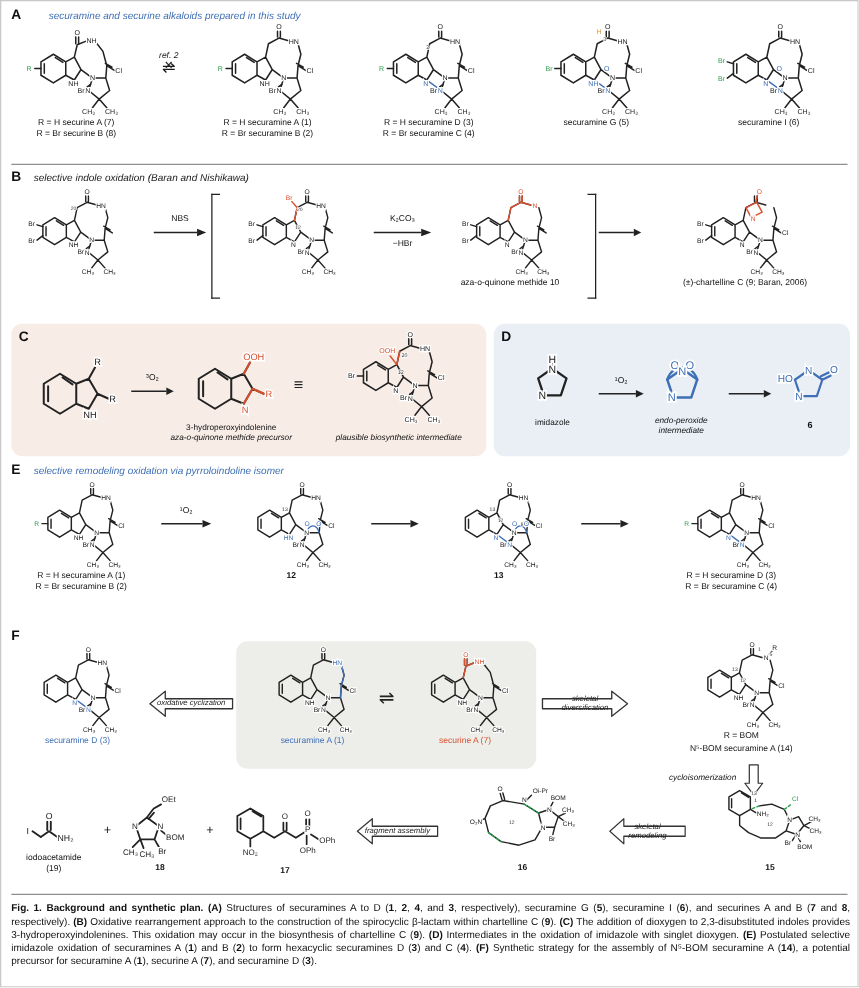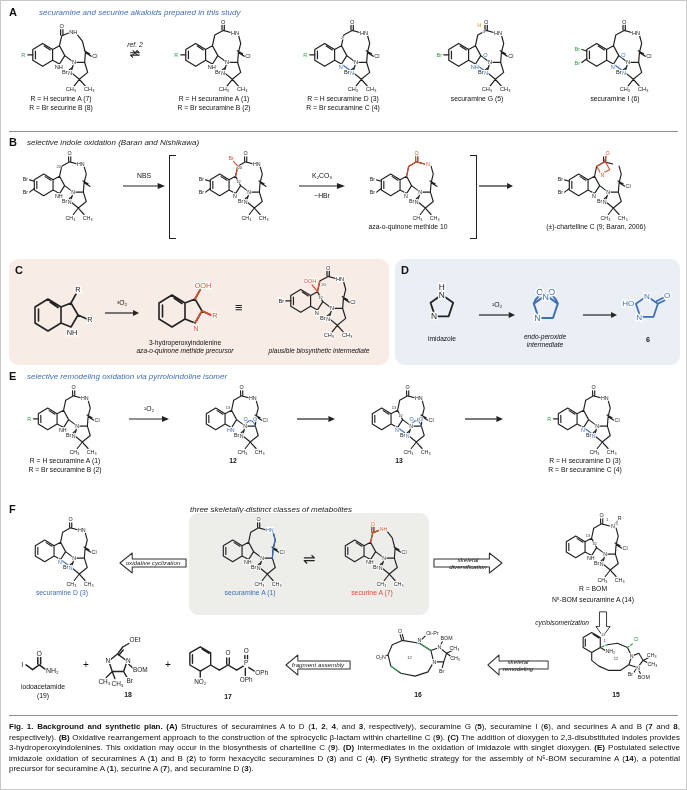--- a/index.html
+++ b/index.html
@@ -543,21 +543,20 @@
       <text x="84" y="95">CH₃</text>
     </svg>
     <div class="cap">
       <div>R = H securamine D (3)</div>
         <div>R = Br securamine C (4)</div>
     </div>
   </div>
 
   <div class="abs" style="left:0;top:500px;width:687px;height:214px">
     <div class="panel-letter" style="left:8px;top:2px">F</div>
-    <div class="ptitle" style="left:120px;top:4px;width:300px;text-align:center;white-space:normal">three skeletally-distinct classes of metabolites</div>
 
     <div class="box gray" style="left:188px;top:12px;width:240px;height:102px"></div>
 
     <div class="cell" style="left:6px;top:16px;width:110px">
       <svg class="mol" viewBox="-8 0 110 97" style="width:92px;height:70px">
         <use href="#sk-securamine"></use>
         <path d="M62,63.5 L56,68"></path>
         <path class="b" d="M45,59 L60,70"></path>
         <text x="59" y="6">O</text>
         <text x="74.5" y="21">HN</text>

